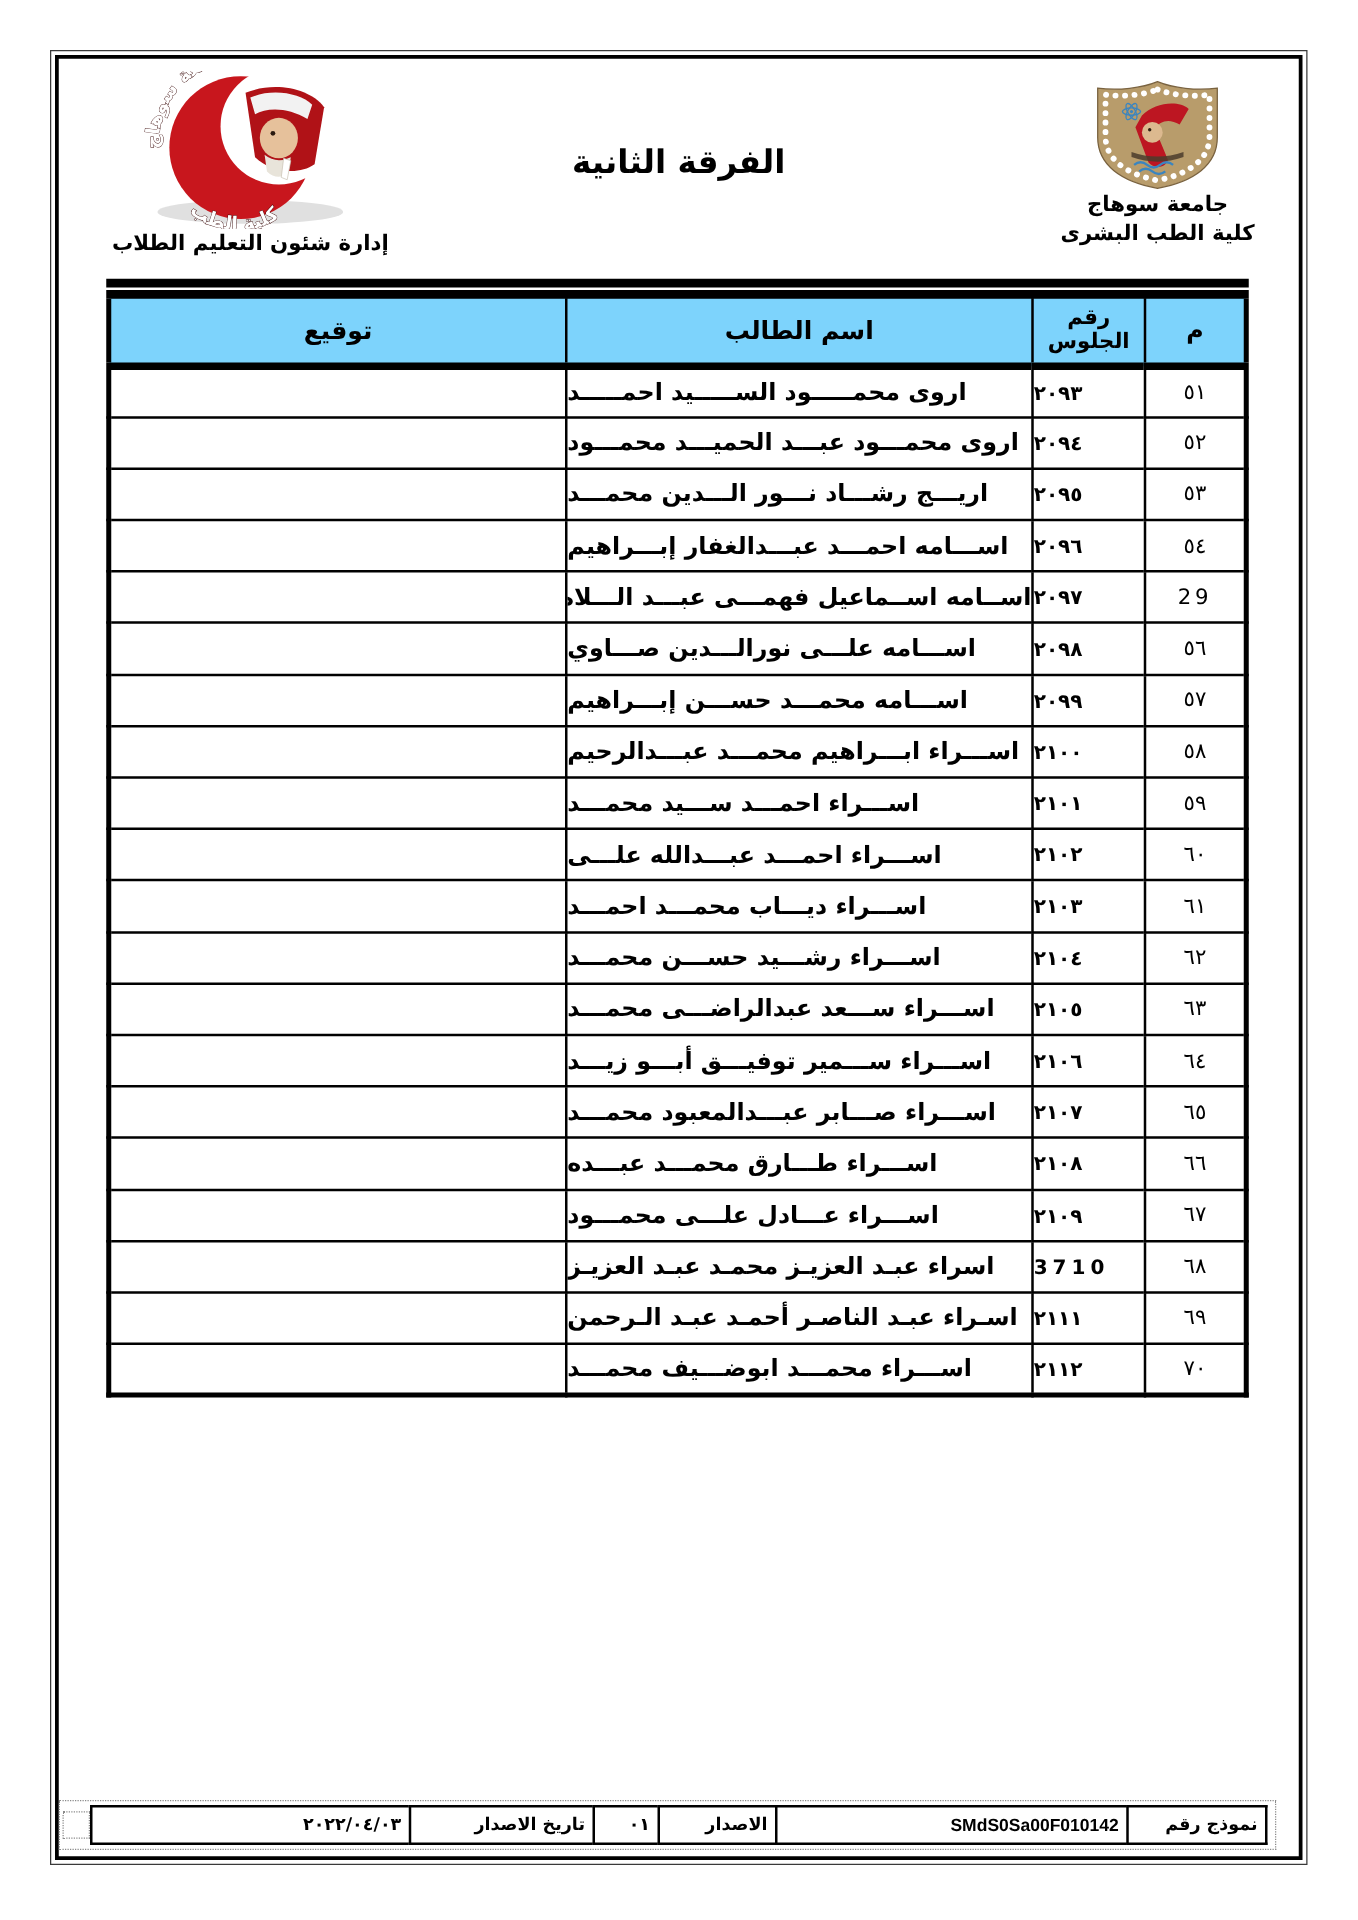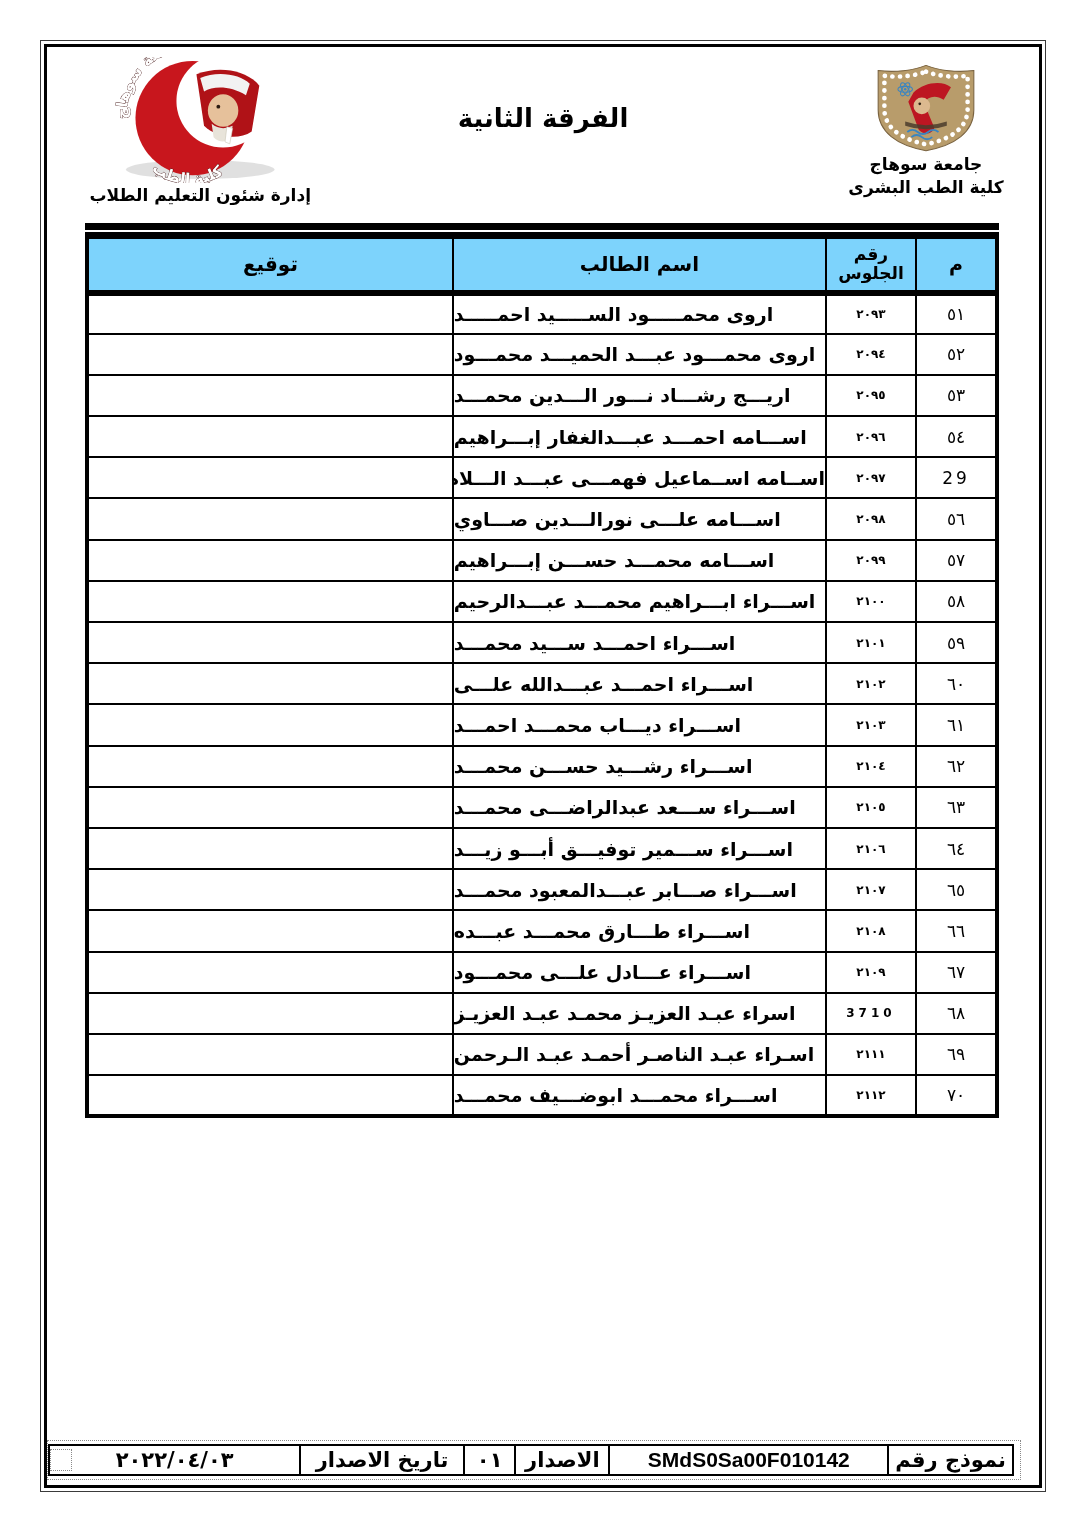--- a/index.html
+++ b/index.html
@@ -15,21 +15,21 @@
 
   
   .hdr-left-logo { position:absolute; left:52px; top:10px; width:212px; text-align:center; }
   .hdr-left-logo svg { display:block; margin:0 auto; }
   .dept-label { font-size:17px; font-weight:bold; margin-top:2px; white-space:nowrap; }
 
   .hdr-right-logo { position:absolute; right:28px; top:16px; width:170px; text-align:center; }
   .hdr-right-logo svg { display:block; margin:0 auto; }
   .uni-label { font-size:17px; font-weight:bold; line-height:1.35; white-space:nowrap; }
 
-  .hdr-title { position:absolute; left:240px; right:240px; top:56px; text-align:center; }
+  .hdr-title { position:absolute; left:240px; right:240px; top:68px; text-align:center; }
   .title-1 { font-size:26px; font-weight:bold; }
   .title-2 { font-size:25px; font-weight:bold; margin-top:9px; word-spacing:4px; }
 
   
   .table-wrap { position:absolute; left:38px; right:40px; top:176px; }
   .topbar { height:7px; background:#000; margin-bottom:2px; }
   table.students {
     width:100%; border-collapse:collapse; table-layout:fixed;
     border:4px solid #000; border-top:7px solid #000;
   }
@@ -43,42 +43,42 @@
   }
   .col-idx   { width:8.9%; }
   .col-seat  { width:9.9%; }
   .col-name  { width:41.0%; }
   .col-sig   { width:40.2%; }
   th.h-idx  { font-size:19px; }
   th.h-seat { font-size:17px; line-height:1.15; }
   th.h-name { font-size:20px; }
   th.h-sig  { font-size:20px; }
   td.c-idx  { text-align:center; font-weight:normal; font-size:17px; letter-spacing:3px; }
-  td.c-seat { text-align:center; font-weight:bold; font-size:12px; letter-spacing:4px;margin-left:10px; }
+  td.c-seat { text-align:left; font-weight:bold; font-size:16px; letter-spacing:4px;margin-left:10px; }
   td.c-name { text-align:left; font-weight:bold; font-size:19px; padding:0 10px 0 4px; }
   td.c-sig  { background:#fff; }
 
   
   .footer-strip { position:absolute; left:0px; right:18px; bottom:5px; height:40px;
                   border:1px dotted #8a8a8a; }
   .mini-box { position:absolute; left:2px; top:8px; width:22px; height:22px;
               border:1px dotted #8a8a8a; background:#fff; }
   table.meta {
     position:absolute; right:6px; top:3px; height:32px;
     border-collapse:collapse; table-layout:fixed;
   }
   table.meta td {
-    border:2px solid #000; font-weight:bold; font-size:21px;
-    text-align:center; vertical-align:middle; padding:0 6px; white-space:nowrap;
+    border:2px solid #000; font-weight:bold; font-size:14px;
+    vertical-align:middle; padding:0 6px; white-space:nowrap;
   }
   td.m-formlabel { width:111px; }
   td.m-formcode  { width:281px; font-family:Liberation Sans, sans-serif; font-size:16px; }
   td.m-verlabel  { width:94px; }
   td.m-verval    { width:52px; }
-  td.m-datelabel { width:164px;margin-left:20px; }
+  td.m-datelabel { width:147px;margin-left:20px; }
   td.m-dateval   { width:255px; text-align:right; padding-left:20px; }
 </style>
 </head>
 <body>
 
 <div class="page" dir="rtl">
 
   <div class="hdr-left-logo" style="direction:ltr">
     <svg width="200" height="126" viewBox="0 0 210 132">
       <ellipse cx="100" cy="118" rx="78" ry="10" fill="#000" opacity="0.12"></ellipse>

